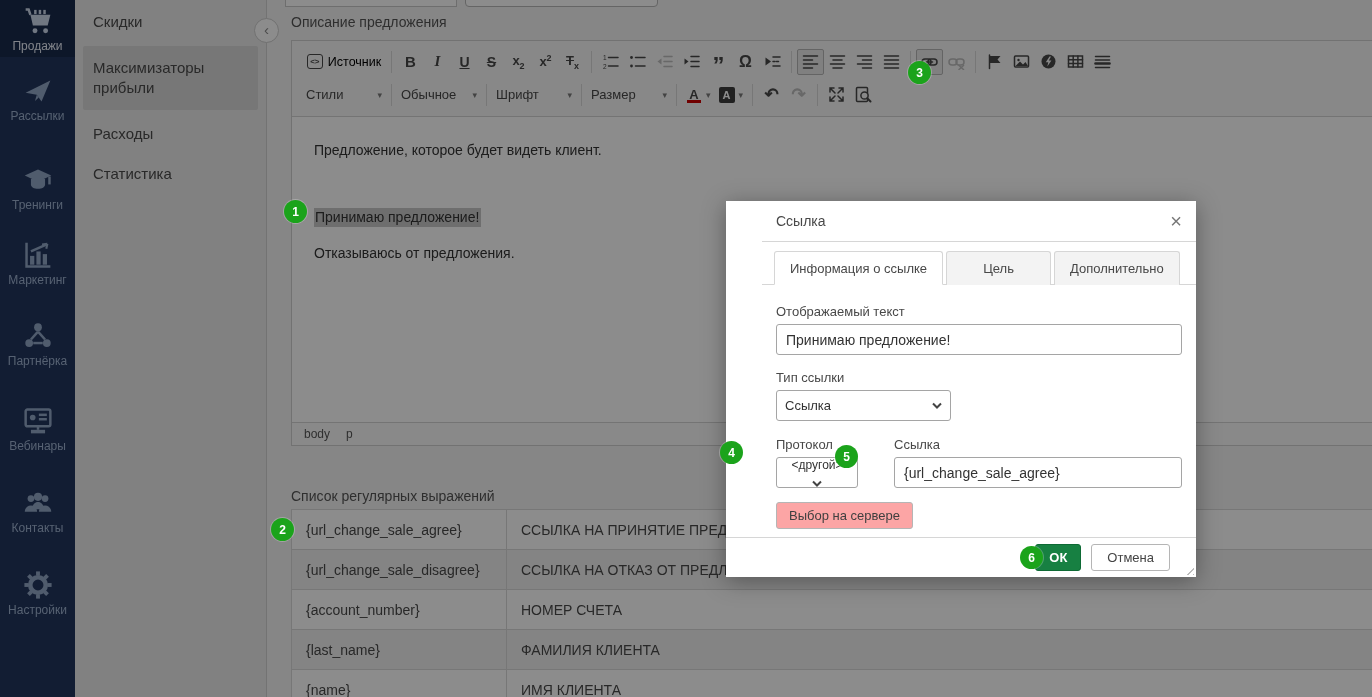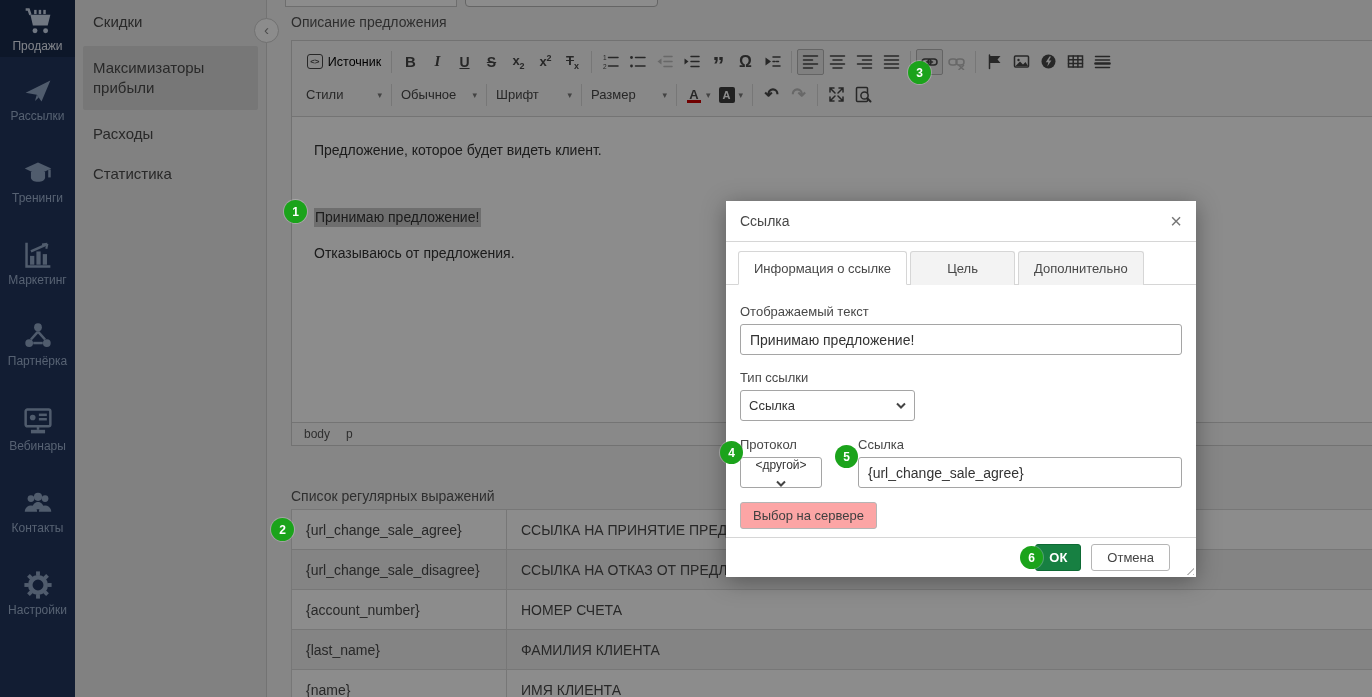--- a/index.html
+++ b/index.html
@@ -77,21 +77,21 @@
   #regex-title{position:absolute; left:24px; top:488px; font-size:14px; color:#555;}
   #regex-table{position:absolute; left:24px; top:509px; width:1085px; border-collapse:collapse; background:#fff; font-size:14px; color:#4a4a4a;}
   #regex-table td{border:1px solid #d9d9d9; height:40px; padding:0 14px; vertical-align:middle;}
   #regex-table td.c1{width:215px;}
   #regex-table tr:nth-child(even) td{background:#f0f0f0;}
 
   
   #overlay{position:fixed; left:0; top:0; width:1372px; height:697px; background:rgba(0,0,0,0.45); z-index:50;}
 
   
-  #dialog{position:absolute; left:726px; top:201px; width:470px; height:376px; background:#fff; z-index:60; box-shadow:0 4px 22px rgba(0,0,0,0.35); font-size:13px; color:#484848;}
+  #dialog{position:absolute; left:726px; top:201px; width:470px; height:376px; background:#fff; z-index:60; box-shadow:0 4px 22px rgba(0,0,0,0.35); font-size:13px; color:#484848;padding-left:36px;}
   .dlg-header{height:41px; padding:0 14px; border-bottom:1px solid #d6d6d6; display:flex; align-items:center; justify-content:space-between;}
   .dlg-title{font-size:14px; color:#484848;}
   .dlg-close{font-size:20px; color:#777; cursor:pointer; line-height:20px;}
   .dlg-tabs{display:flex; padding:9px 0 0 12px; border-bottom:1px solid #d6d6d6;}
   .dlg-tab{padding:9px 15px 8px; border:1px solid #d6d6d6; border-bottom:none; background:#f3f3f3; border-radius:3px 3px 0 0; margin-right:3px; margin-bottom:-1px; cursor:pointer; font-size:13px; color:#484848; text-align:center;}
   .dlg-tab.active{background:#fff; border-bottom:1px solid #fff;}
   .dlg-tab.t2{min-width:105px;} .dlg-tab.t3{min-width:106px;}
   .dlg-body{padding:19px 14px 0;}
   .f-label{display:block; margin-bottom:5px; font-size:13px; color:#484848;}
   .f-input{width:100%; height:31px; border:1px solid #a5a5a5; border-radius:3px; padding:0 9px; font-size:14px; color:#333; font-family:"Liberation Sans",sans-serif; background:#fff;}
@@ -134,21 +134,21 @@
   </div>
   <div class="nav-item" style="top:69px;">
     <span class="nv-ico">
       <svg viewBox="0 0 17 17">
           <path d="M1.5 9.5 L15.5 2.5 L10.5 14.5 L7.8 10.6 Z" class="f"></path>
           <path d="M7.8 10.6 L6.8 14.2 L8.9 12.2" class="f"></path>
         </svg>
     </span>
     <span class="nv-label">Рассылки</span>
   </div>
-  <div class="nav-item" style="top:151px;">
+  <div class="nav-item" style="top:158px;">
     <span class="nv-ico">
       <svg viewBox="0 0 17 17">
           <polygon points="8.5,2.5 16,6 8.5,9.5 1,6" class="f"></polygon>
           <path d="M4.5 8 v3.2 c0,1.3 1.8,2.3 4,2.3 s4,-1 4,-2.3 V8" class="f"></path>
           <line x1="15" y1="6.5" x2="15" y2="11"></line>
         </svg>
     </span>
     <span class="nv-label">Тренинги</span>
   </div>
   <div class="nav-item" style="top:233px;">

